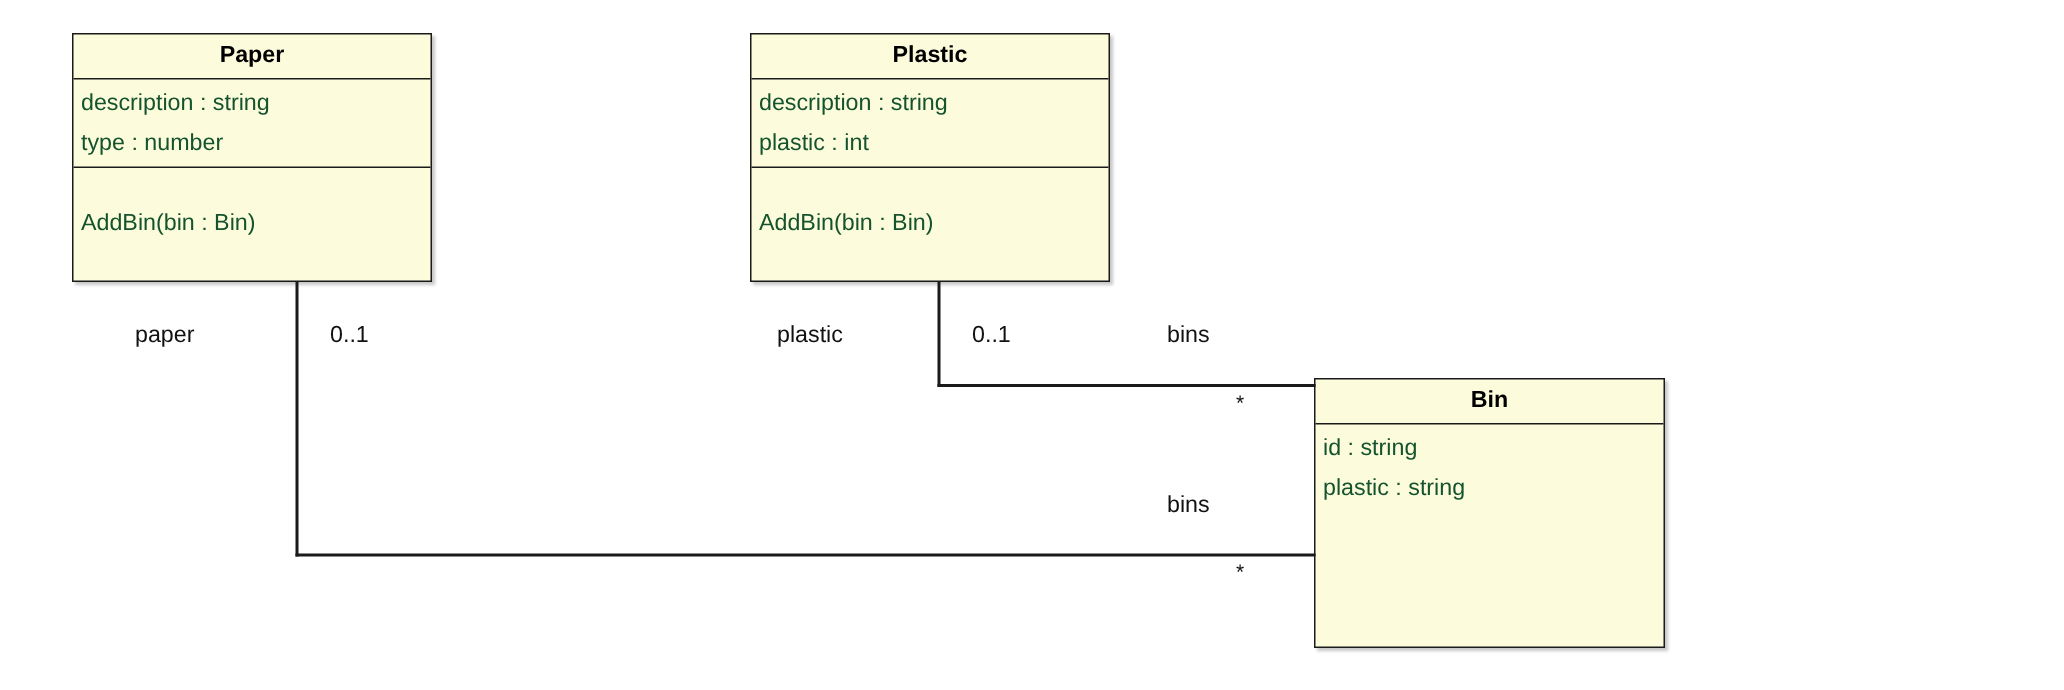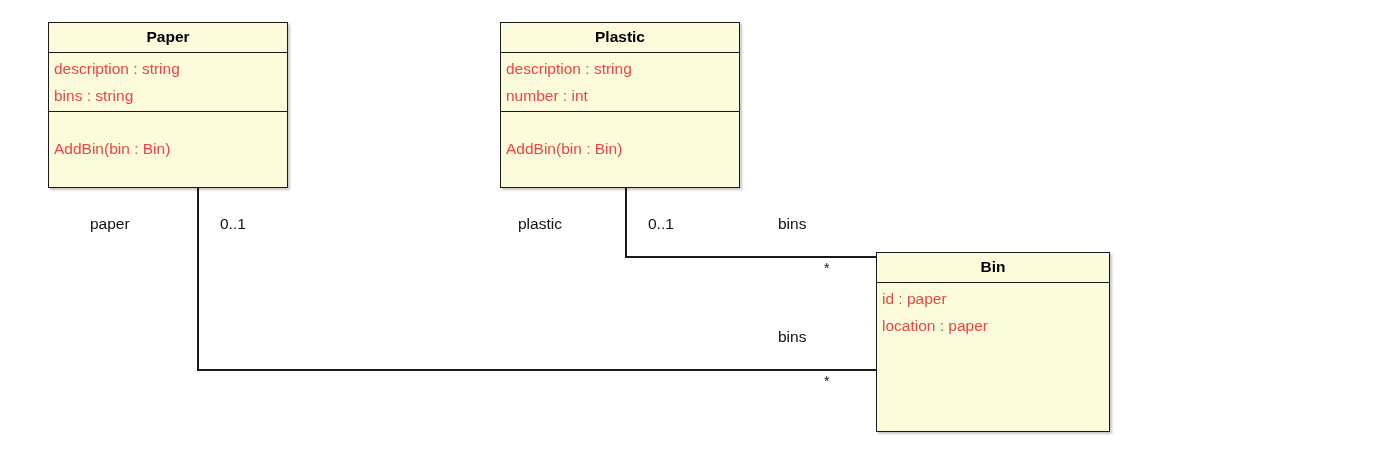--- a/index.html
+++ b/index.html
@@ -52,21 +52,21 @@
   }
   .uml-class .compartment.ops-c {
     font-size: 15.5px;
     line-height: 27px;
     padding-top: 3px;
     padding-bottom: 3px;
     margin-top: 20px;
   }
   .uml-class .member {
     white-space: nowrap;
-    color: #ef4444;
+    color: #14532d;
   }
 
   
   .assoc-seg {
     position: absolute;
     background: #1a1a1a;
   }
   .assoc-seg.h { height: 2px; }
   .assoc-seg.v { width: 2px; }
 
@@ -85,43 +85,43 @@
 </style>
 </head>
 <body>
 
 <div id="canvas">
 
   <div class="uml-class" style="left:48px; top:22px; width:240px; height:166px;">
     <div class="compartment name-c">Paper</div>
     <div class="compartment attrs-c with-ops">
       <div class="member">description : string</div>
-      <div class="member">bins : string</div>
+      <div class="member">type : number</div>
     </div>
     <div class="compartment ops-c">
       <div class="member">AddBin(bin : Bin)</div>
     </div>
   </div>
 
   <div class="uml-class" style="left:500px; top:22px; width:240px; height:166px;">
     <div class="compartment name-c">Plastic</div>
     <div class="compartment attrs-c with-ops">
       <div class="member">description : string</div>
-      <div class="member">number : int</div>
+      <div class="member">plastic : int</div>
     </div>
     <div class="compartment ops-c">
       <div class="member">AddBin(bin : Bin)</div>
     </div>
   </div>
 
   <div class="uml-class" style="left:876px; top:233px; width:234px; height:180px;margin-top:19px;">
     <div class="compartment name-c">Bin</div>
     <div class="compartment attrs-c">
-      <div class="member">id : paper</div>
-      <div class="member">location : paper</div>
+      <div class="member">id : string</div>
+      <div class="member">plastic : string</div>
     </div>
   </div>
 
   <div class="assoc-seg v" style="left:625px; top:188px; height:70px;"></div>
 
   <div class="assoc-seg h" style="left:625px; top:256px; width:252px;"></div>
 
   <div class="assoc-label" style="left:518px; top:215px;">plastic</div>
   <div class="assoc-label" style="left:648px; top:215px;">0..1</div>
   <div class="assoc-label" style="left:778px; top:215px;">bins</div>

